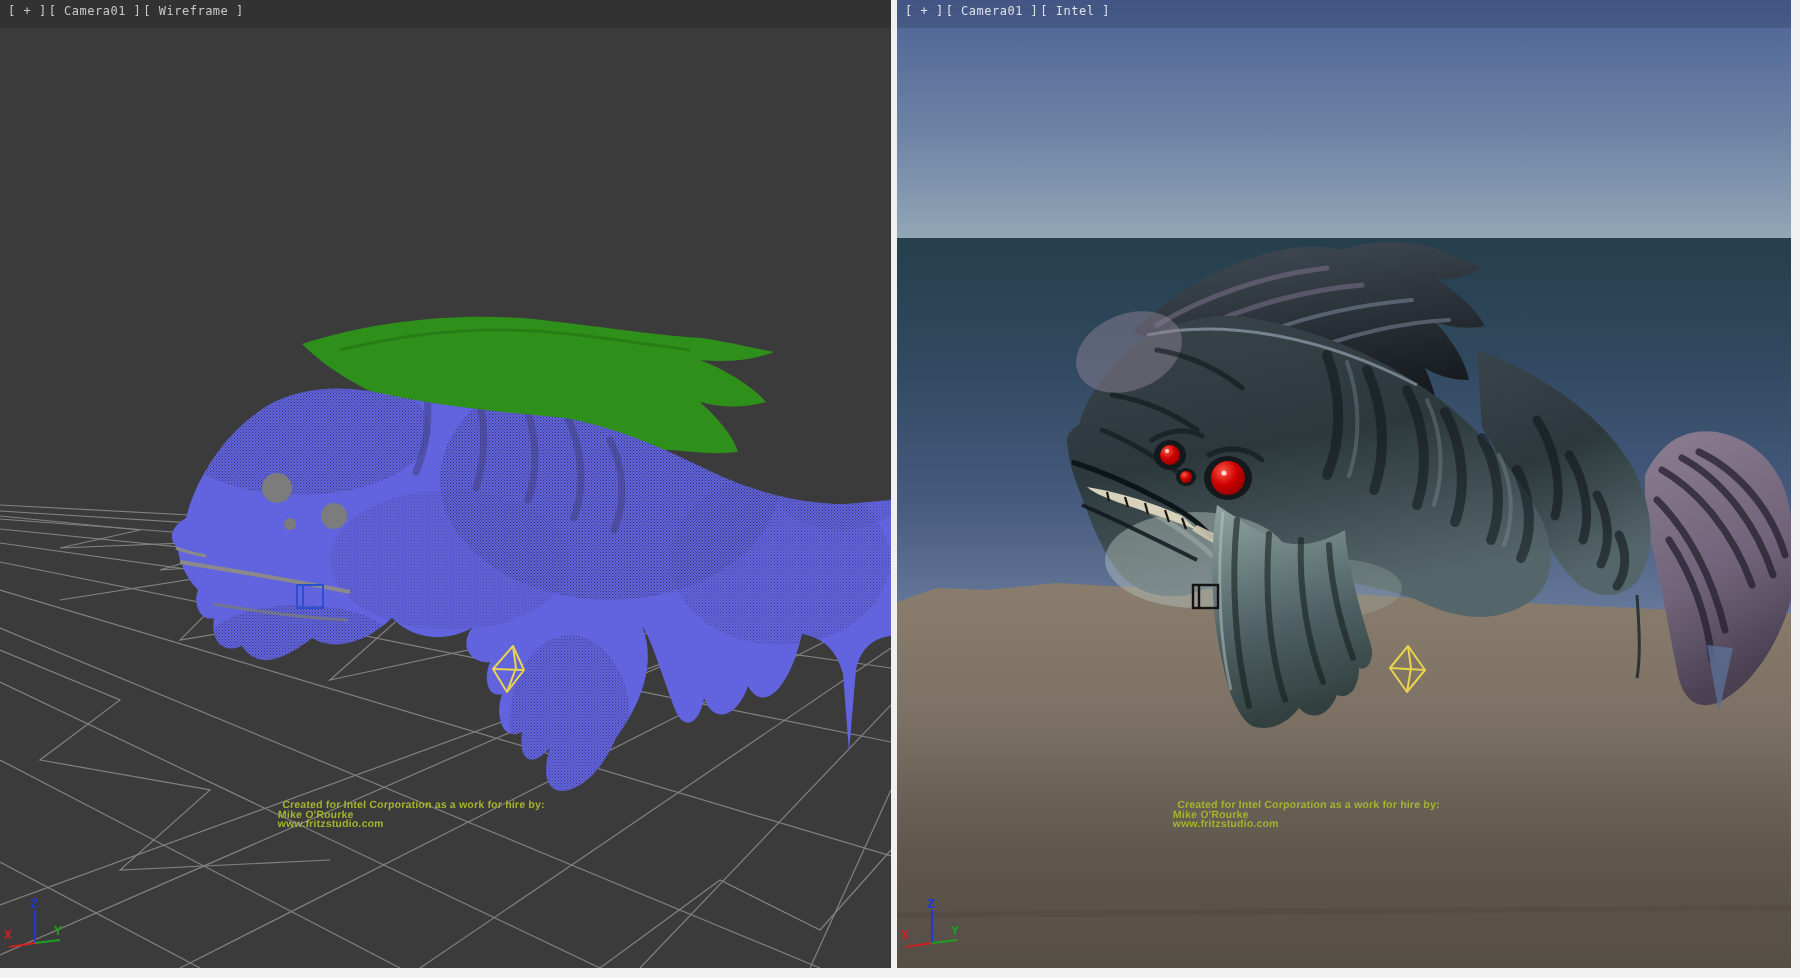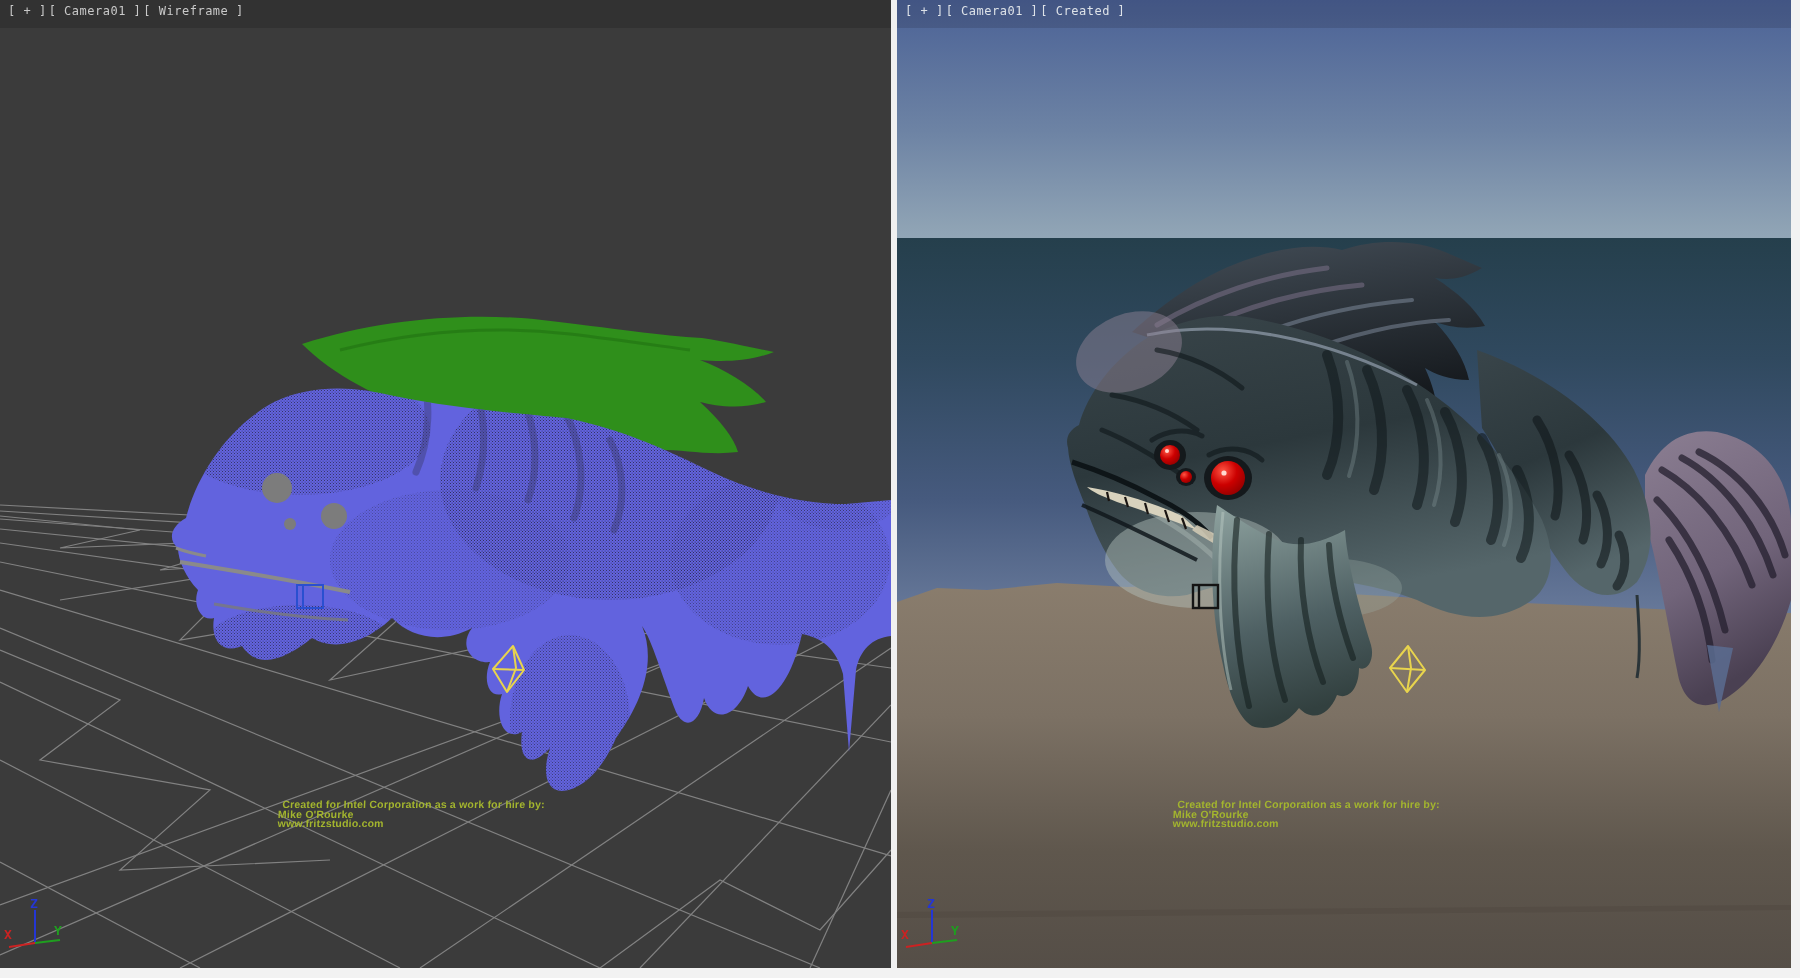--- a/index.html
+++ b/index.html
@@ -326,21 +326,21 @@
       </g>
       <g stroke="#e8d44d" stroke-width="2" fill="none" stroke-linejoin="round">
         <path d="M511,646 L528,670 L510,692 L493,668 Z"></path>
         <path d="M493,668 L528,670"></path>
         <path d="M511,646 L514,668 L510,692"></path>
       </g>
     </svg>
 
     <div class="label-band"></div>
     <div class="vp-label">
-      <span>[ + ]</span><span>[ Camera01 ]</span><span>[ Created ]</span>
+      <span>[ + ]</span><span>[ Camera01 ]</span><span>[ Intel ]</span>
     </div>
 
     <div class="credit">
       <div class="c1">Created for Intel Corporation as a work for hire by:</div>
       <div>Mike O'Rourke</div>
       <div>www.fritzstudio.com</div>
     </div>
 
     <svg class="gizmo" width="70" height="62" viewBox="0 0 70 62">
       <line x1="33" y1="45" x2="33" y2="12" stroke="#2436d4" stroke-width="2"></line>

